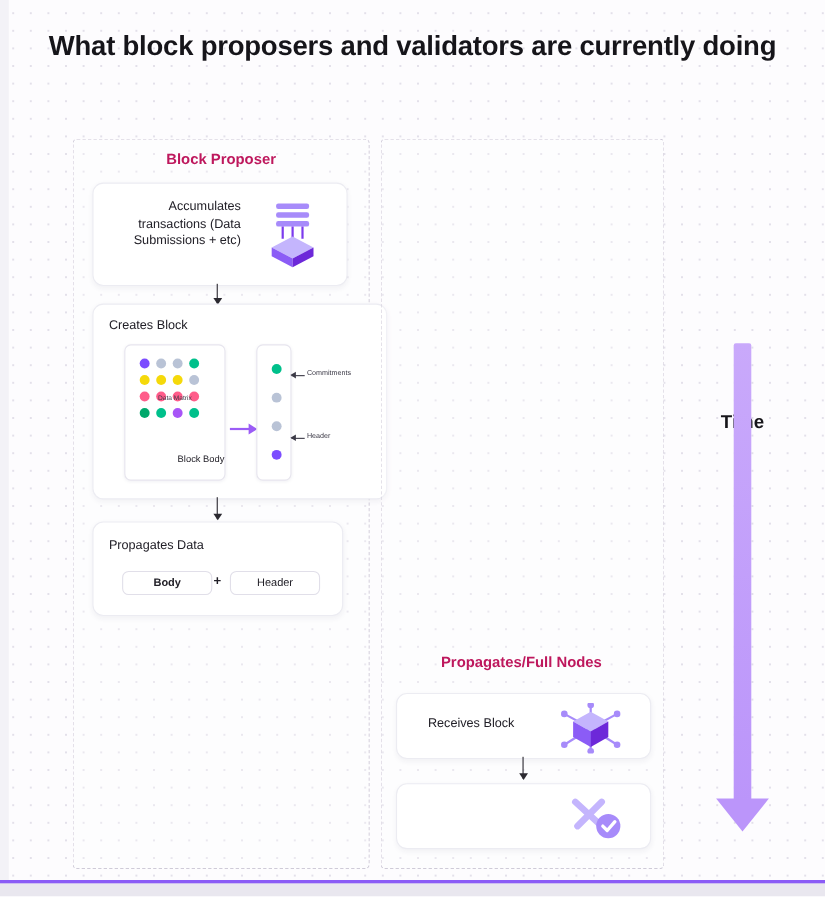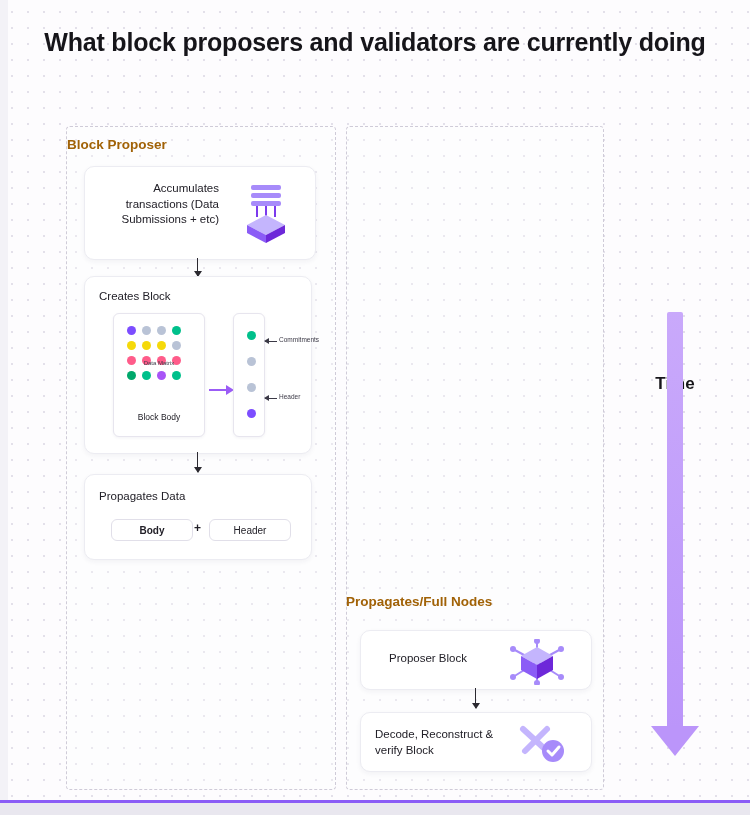--- a/index.html
+++ b/index.html
@@ -42,24 +42,24 @@
     border: 1px dashed #cfcbd8;
     border-radius: 4px;
     background: rgba(255,255,255,0.25);
   }
   #lane-proposer { left: 66px; top: 126px; width: 268px; height: 662px; }
   #lane-validator { left: 346px; top: 126px; width: 256px; height: 662px; }
 
   .lane-title {
     position: absolute;
     width: 100%;
-    text-align: left;
+    text-align: center;
     font-size: 13.5px;
     font-weight: bold;
-    color: #a16207;
+    color: #be185d;
   }
 
   
   .card {
     position: absolute;
     background: #ffffff;
     border: 1px solid #ececf2;
     border-radius: 10px;
     box-shadow: 0 2px 5px rgba(40,30,80,0.05);
   }
@@ -88,21 +88,21 @@
   }
 
   
   #card-accumulate { left: 84px; top: 166px; width: 230px; height: 92px; }
   #accumulate-text { left: 14px; top: 14px; width: 120px; text-align: right; }
 
   
   .server-icon { position: absolute; right: 18px; top: 14px; width: 62px; height: 64px; }
 
   
-  #card-creates { left: 84px; top: 276px; width: 226px; height: 176px; }
+  #card-creates { left: 84px; top: 276px; width: 226px; height: 176px; padding-left: 40px; }
   #creates-label { left: 14px; top: 12px; }
   .matrix-box {
     position: absolute;
     left: 28px; top: 36px;
     width: 90px; height: 122px;
     background: #ffffff;
     border: 1px solid #e7e5ee;
     border-radius: 6px;
     box-shadow: 0 1px 3px rgba(40,30,80,0.06);
   }
@@ -307,21 +307,21 @@
       <div class="dot" style="background:#ff5c8a"></div>
       <div class="dot" style="background:#ff5c8a"></div>
       <div class="dot" style="background:#ff5c8a"></div>
       <div class="dot" style="background:#ff5c8a"></div>
       <div class="dot" style="background:#00a86b"></div>
       <div class="dot" style="background:#00c08b"></div>
       <div class="dot" style="background:#a855f7"></div>
       <div class="dot" style="background:#00c08b"></div>
     </div>
     <div class="matrix-caption" style="top:46px;">Data Matrix</div>
-    <div class="block-body-caption" style="top:98px;">Block Body</div>
+    <div class="block-body-caption" style="top:98px;text-align:right;">Block Body</div>
   </div>
 
   <div class="purple-arrow"></div>
 
   <div class="header-box">
     <div class="header-col">
       <div class="dot" style="background:#00c08b"></div>
       <div class="dot" style="background:#b9c3d6"></div>
       <div class="dot" style="background:#b9c3d6"></div>
       <div class="dot" style="background:#7c4dff"></div>
@@ -341,21 +341,21 @@
   <div class="card-label" id="propagate-label">Propagates Data</div>
   <div class="pill" id="pill-body">Body</div>
   <div class="plus-sign">+</div>
   <div class="pill" id="pill-header">Header</div>
 </div>
 
 <div class="lane" id="lane-validator"></div>
 <div class="lane-title" style="left:346px; top:594px; width:256px;">Propagates/Full Nodes</div>
 
 <div class="card" id="card-receives">
-  <div class="card-label" id="receives-label">Proposer Block</div>
+  <div class="card-label" id="receives-label">Receives Block</div>
   <svg class="cube-icon" viewBox="0 0 64 46">
     <g stroke="#a78bfa" stroke-width="2">
       <line x1="32" y1="23" x2="8" y2="10"></line>
       <line x1="32" y1="23" x2="56" y2="10"></line>
       <line x1="32" y1="23" x2="8" y2="38"></line>
       <line x1="32" y1="23" x2="56" y2="38"></line>
       <line x1="32" y1="23" x2="32" y2="2"></line>
       <line x1="32" y1="23" x2="32" y2="44"></line>
     </g>
     <g fill="#a78bfa">
@@ -368,21 +368,20 @@
     </g>
     <polygon points="32,8 48,17 32,26 16,17" fill="#c4b5fd"></polygon>
     <polygon points="16,17 32,26 32,40 16,31" fill="#8b5cf6"></polygon>
     <polygon points="48,17 32,26 32,40 48,31" fill="#6d28d9"></polygon>
   </svg>
 </div>
 
 <div class="v-arrow" style="left:475px; top:688px; height:20px;"></div>
 
 <div class="card" id="card-decode">
-  <div class="card-label" id="decode-label">Decode, Reconstruct &amp; verify Block</div>
   <svg class="tool-icon" viewBox="0 0 56 44">
     <g stroke="#c4b5fd" stroke-width="6" stroke-linecap="round">
       <line x1="10" y1="8" x2="34" y2="30"></line>
       <line x1="34" y1="8" x2="12" y2="30"></line>
     </g>
     <circle cx="40" cy="30" r="11" fill="#a78bfa"></circle>
     <path d="M35 30 l4 4 l7 -8" stroke="#ffffff" stroke-width="3" fill="none" stroke-linecap="round" stroke-linejoin="round"></path>
   </svg>
 </div>
 

